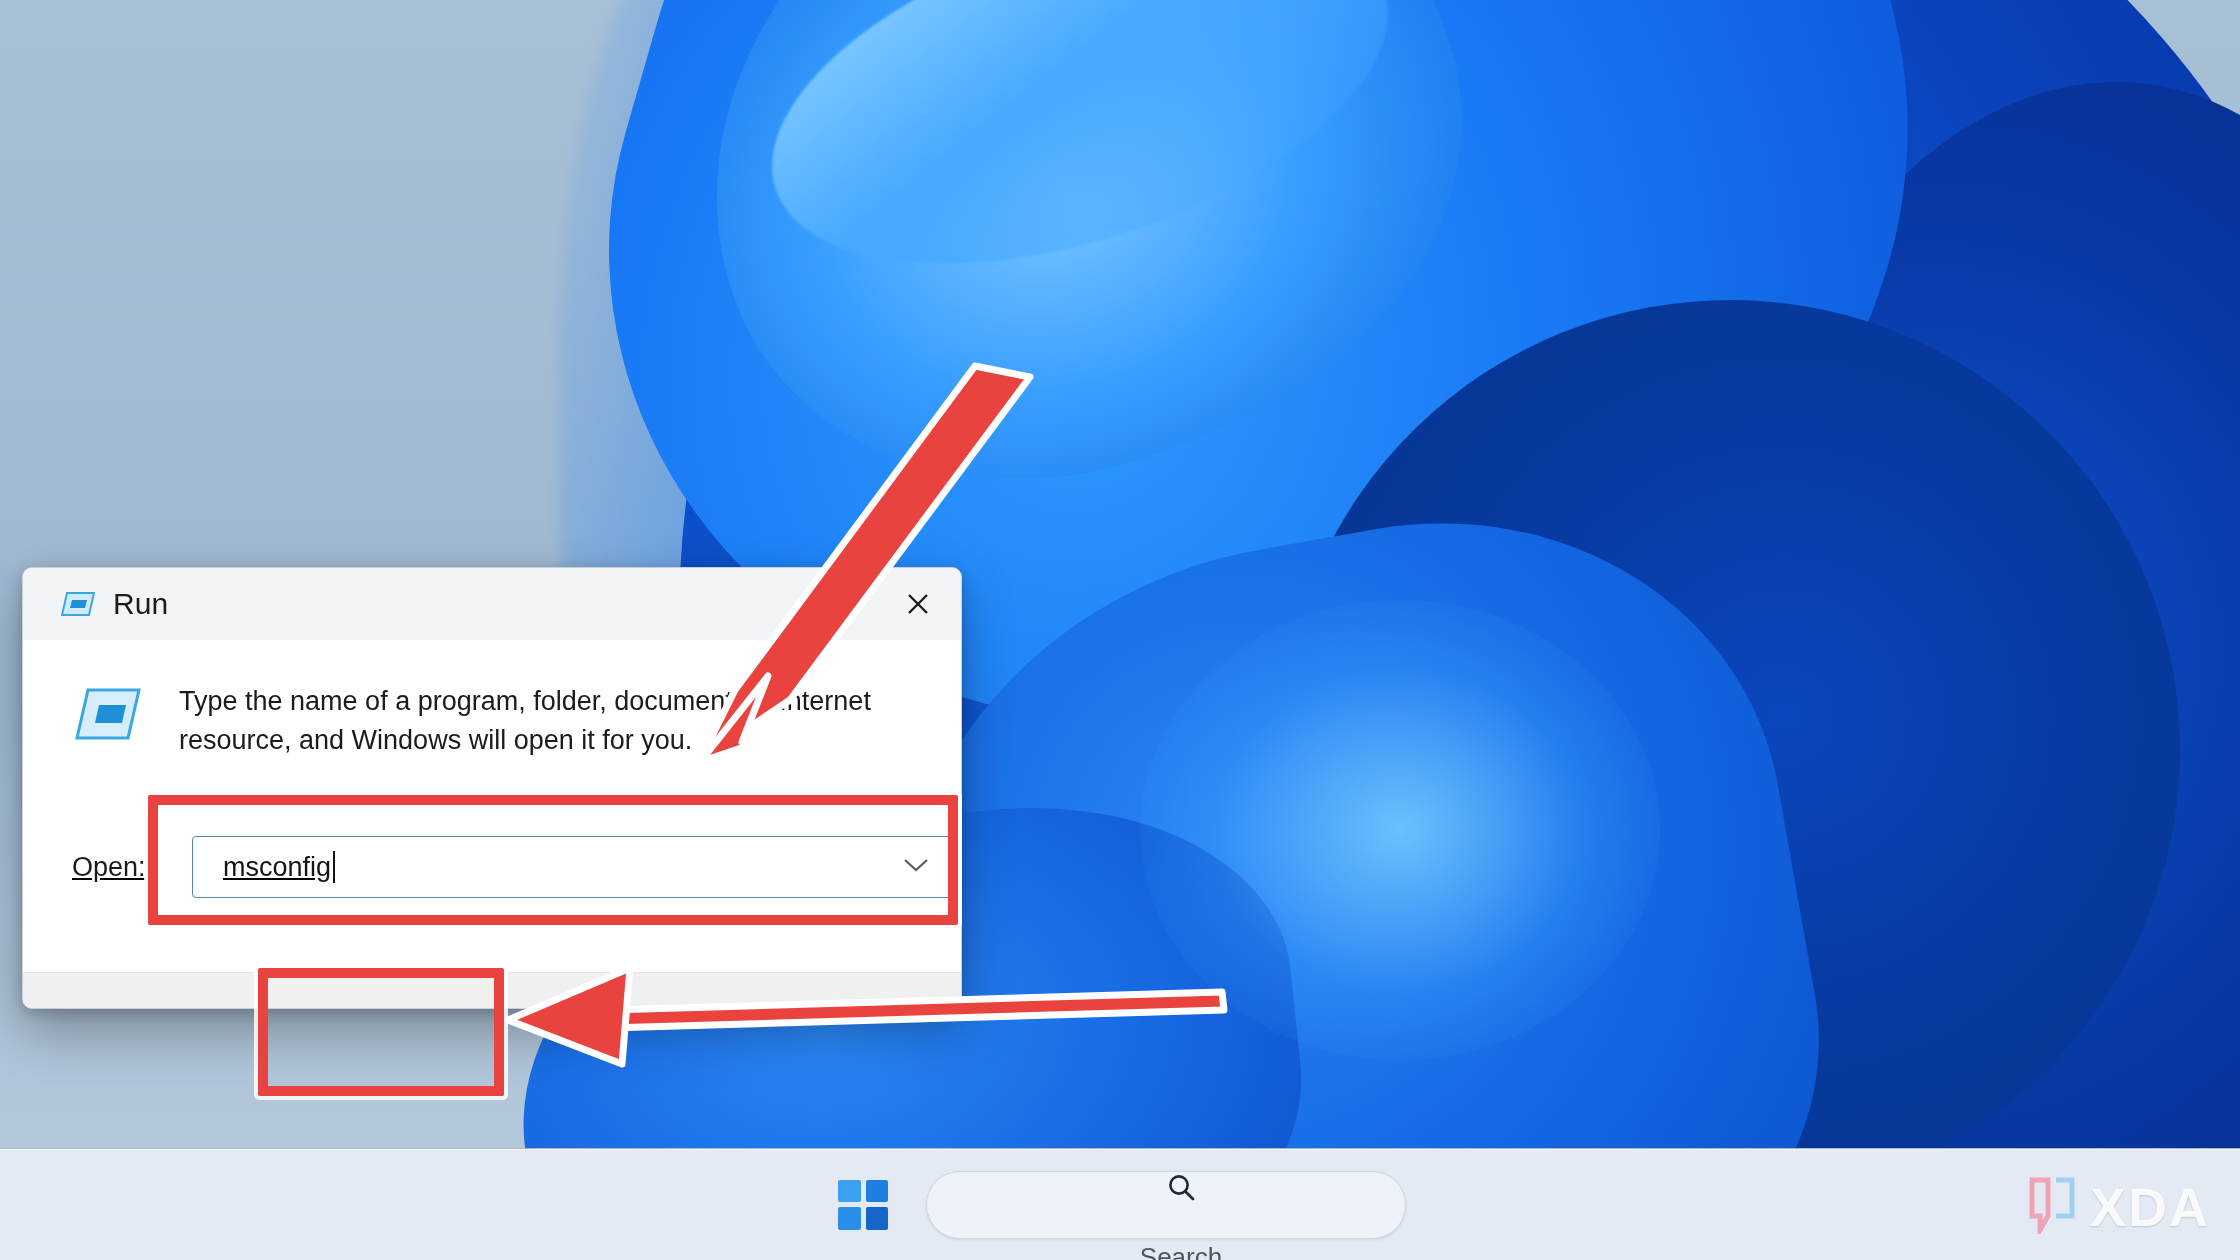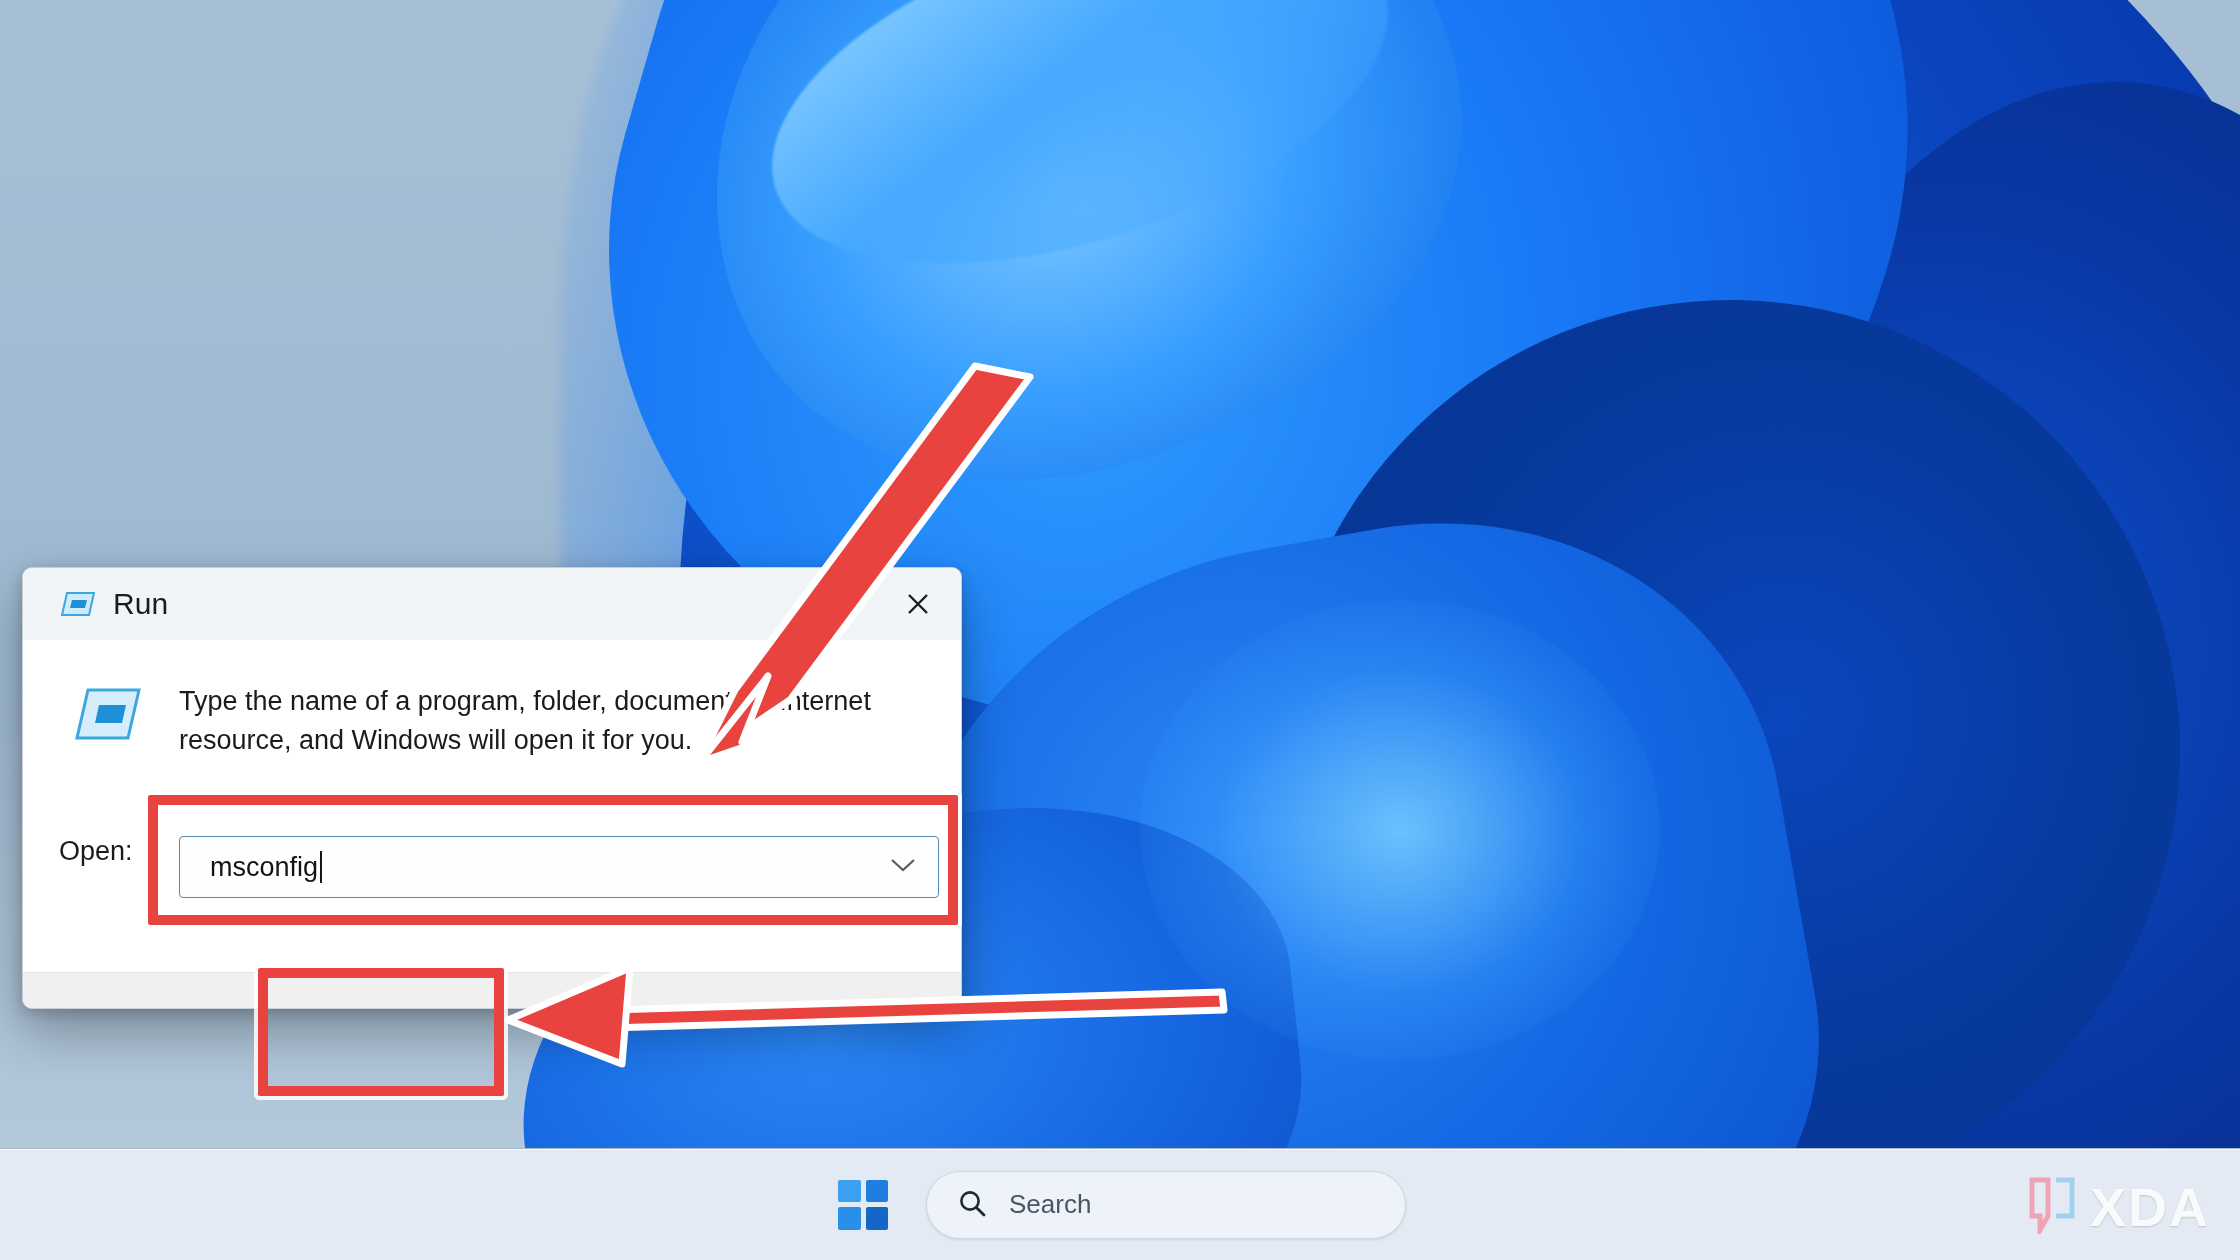--- a/index.html
+++ b/index.html
@@ -112,22 +112,22 @@
   .dlg-body{ background:#ffffff; height:332px; position:relative; }
 
   .desc-row{ display:flex; padding:42px 0 0 52px; }
   .big-icon{ width:66px; height:56px; flex:0 0 auto; margin-top:4px; }
   .desc-text{
     margin-left:38px; font-size:27px; line-height:1.45;
     color:#1b1b1b; max-width:700px;
   }
 
   .open-row{
-    display:flex; 
-    position:absolute; left:36px; top:196px;
+    display:flex; align-items:center;
+    position:absolute; left:49px; top:196px;text-decoration:underline;
   }
   .open-label{ font-size:27px; color:#1b1b1b; width:94px; }
   .combo{
     position:relative; margin-left:26px;
     width:760px; height:62px;
     background:#fdfeff;
     border:1px solid #5a87a8;
     border-radius:4px;
     display:flex; align-items:center;
   }
@@ -184,22 +184,23 @@
     display:grid; grid-template-columns:1fr 1fr; grid-template-rows:1fr 1fr;
     gap:5px;
   }
   .start-grid i{ display:block; border-radius:2px; }
   .sq1{ background:#3aa0ef; } .sq2{ background:#1f7fe0; }
   .sq3{ background:#2a8fe8; } .sq4{ background:#1466c9; }
 
   .searchbox{
     width:480px; height:68px; border-radius:34px;
     background:#eef3f9; border:1px solid #cdd8e4;
-    display:flex; align-items:center; padding-left:30px; gap:22px;
+    display:flex; align-items:center; padding-left:30px; gap:36px;
     box-shadow:0 1px 3px rgba(0,0,0,.10);
+    flex-direction:column;
   }
   .search-text{ font-size:26px; color:#4b5563; }
 
   
   .xda{
     position:absolute; right:30px; bottom:22px;
     display:flex; align-items:center; gap:10px;
     z-index:45; opacity:.95;
   }
   .xda-word{

